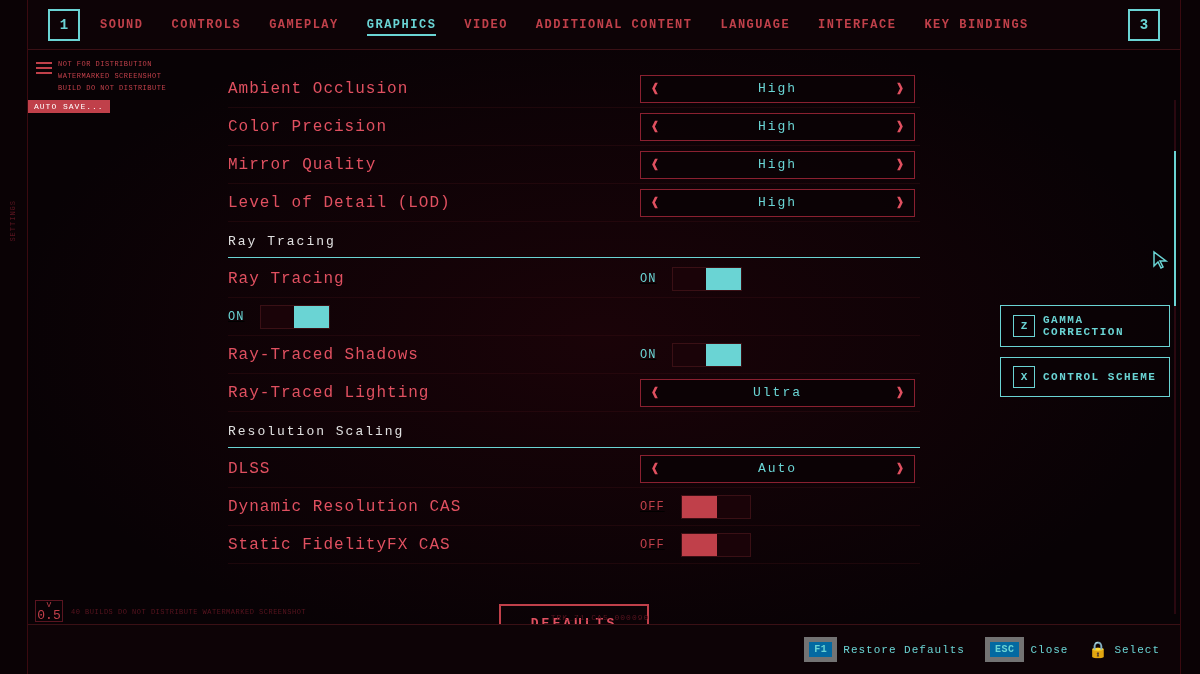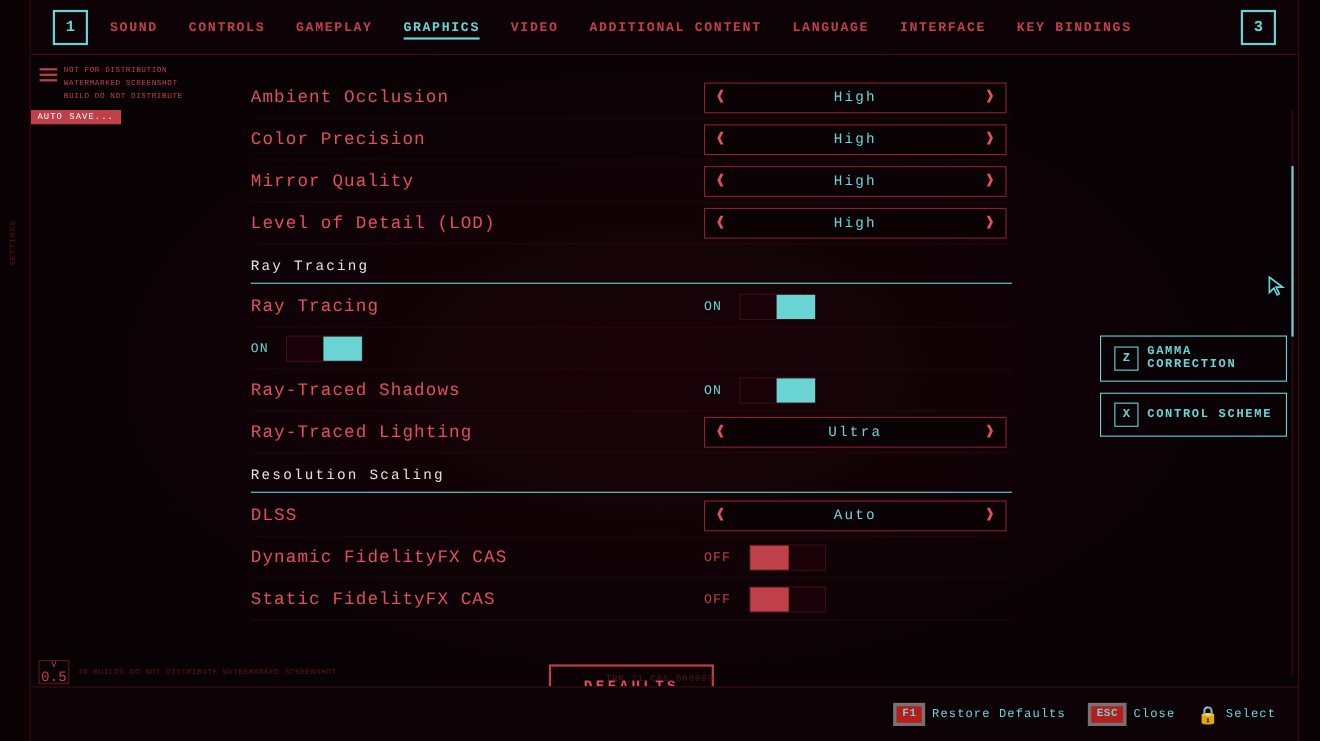--- a/index.html
+++ b/index.html
@@ -378,22 +378,22 @@
     }
 
     .bottom-action {
       display: flex;
       align-items: center;
       gap: 6px;
       cursor: pointer;
     }
 
     .bottom-key {
-      background: #b91c1c;
-      border: 3px solid #737373;
+      background: #0369a1;
+      border: 5px solid #737373;
       color: #6ad4d4;
       font-size: 10px;
       padding: 2px 5px;
       letter-spacing: 0.5px;
       font-weight: bold;
     }
 
     .bottom-action-text {
       color: #6ad4d4;
       font-size: 11px;
@@ -666,21 +666,21 @@
         <div class="setting-control">
           <div class="arrow-selector">
             <div class="arrow-left">❰</div>
             <span class="arrow-value">Auto</span>
             <div class="arrow-right">❱</div>
           </div>
         </div>
       </div>
 
       <div class="setting-row">
-        <span class="setting-label">Dynamic FidelityFX CAS</span>
+        <span class="setting-label">Dynamic Resolution CAS</span>
         <div class="setting-control">
           <div class="toggle-control">
             <span class="toggle-off-label">OFF</span>
             <div class="toggle-track">
               <div class="toggle-thumb off"></div>
             </div>
           </div>
         </div>
       </div>
 

